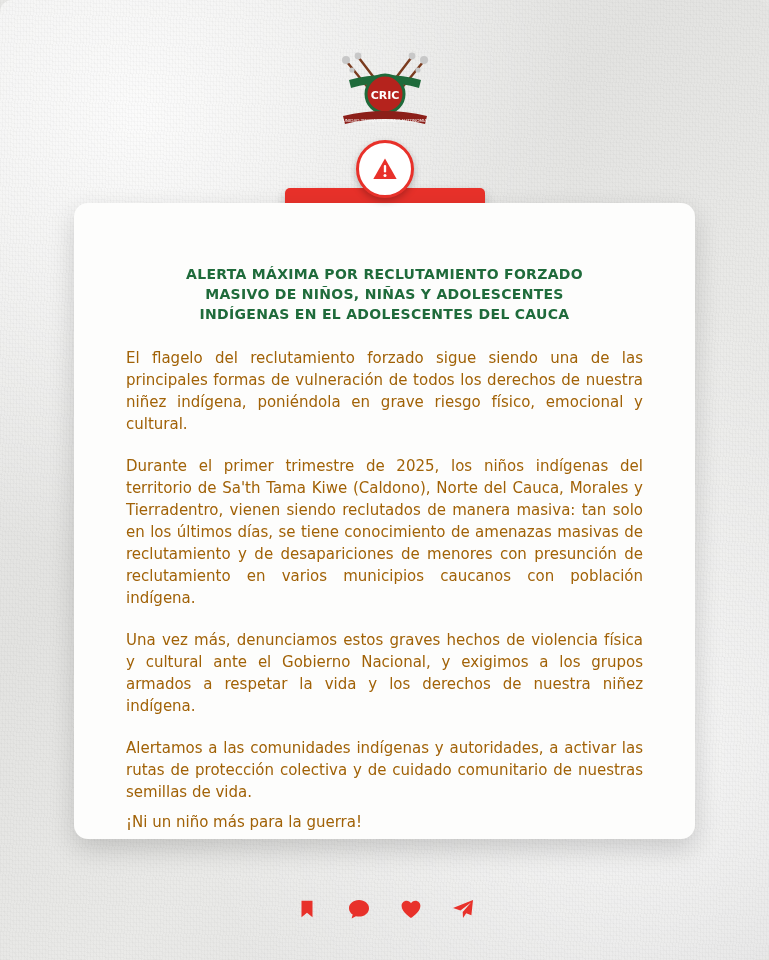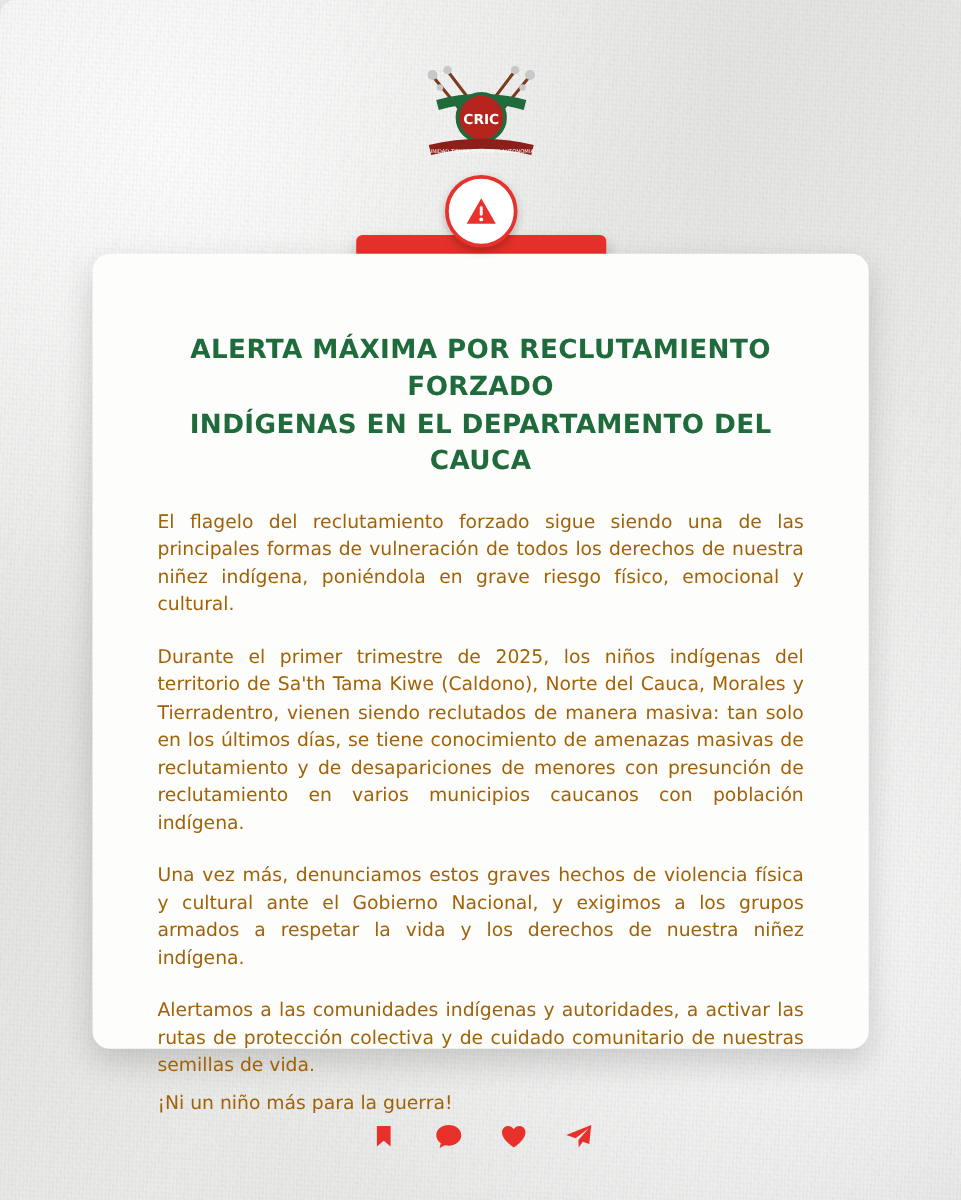--- a/index.html
+++ b/index.html
@@ -99,21 +99,21 @@
     box-sizing: border-box;
     padding: 62px 24px 20px 24px;
     z-index: 2;
   }
 
   .headline {
     text-align: center;
     color: #1f6b3b;
     font-family: "DejaVu Sans", sans-serif;
     font-weight: bold;
-    font-size: 21px;
+    font-size: 14px;
     line-height: 1.42;
     letter-spacing: 0.3px;
     margin: 0 0 22px 0;
     padding: 0 16px;
   }
   .headline span { display: block; }
 
   .body-text {
     padding: 0 28px;
   }
@@ -199,21 +199,22 @@
     <svg viewBox="0 0 24 24" width="28" height="28" aria-hidden="true">
       <path d="M12 3 L22 20.5 L2 20.5 Z" fill="#e8312a"></path>
       <rect x="11" y="8.5" width="2" height="6.5" rx="1" fill="#ffffff"></rect>
       <circle cx="12" cy="17.6" r="1.3" fill="#ffffff"></circle>
     </svg>
   </div>
 
   <div class="card">
     <div class="headline">
       <span>ALERTA MÁXIMA POR RECLUTAMIENTO FORZADO</span>
-      <span>INDÍGENAS EN EL DEPARTAMENTO DEL CAUCA</span>
+      <span>MASIVO DE NIÑOS, NIÑAS Y ADOLESCENTES</span>
+      <span>INDÍGENAS EN EL ADOLESCENTES DEL CAUCA</span>
     </div>
 
     <div class="body-text">
       <p>El flagelo del reclutamiento forzado sigue siendo una de las principales formas de vulneración de todos los derechos de nuestra niñez indígena, poniéndola en grave riesgo físico, emocional y cultural.</p>
       <p>Durante el primer trimestre de 2025, los niños indígenas del territorio de Sa'th Tama Kiwe (Caldono), Norte del Cauca, Morales y Tierradentro, vienen siendo reclutados de manera masiva: tan solo en los últimos días, se tiene conocimiento de amenazas masivas de reclutamiento y de desapariciones de menores con presunción de reclutamiento en varios municipios caucanos con población indígena.</p>
       <p>Una vez más, denunciamos estos graves hechos de violencia física y cultural ante el Gobierno Nacional, y exigimos a los grupos armados a respetar la vida y los derechos de nuestra niñez indígena.</p>
       <p class="last-para">Alertamos a las comunidades indígenas y autoridades, a activar las rutas de protección colectiva y de cuidado comunitario de nuestras semillas de vida.</p>
       <p class="slogan">¡Ni un niño más para la guerra!</p>
     </div>
   </div>

